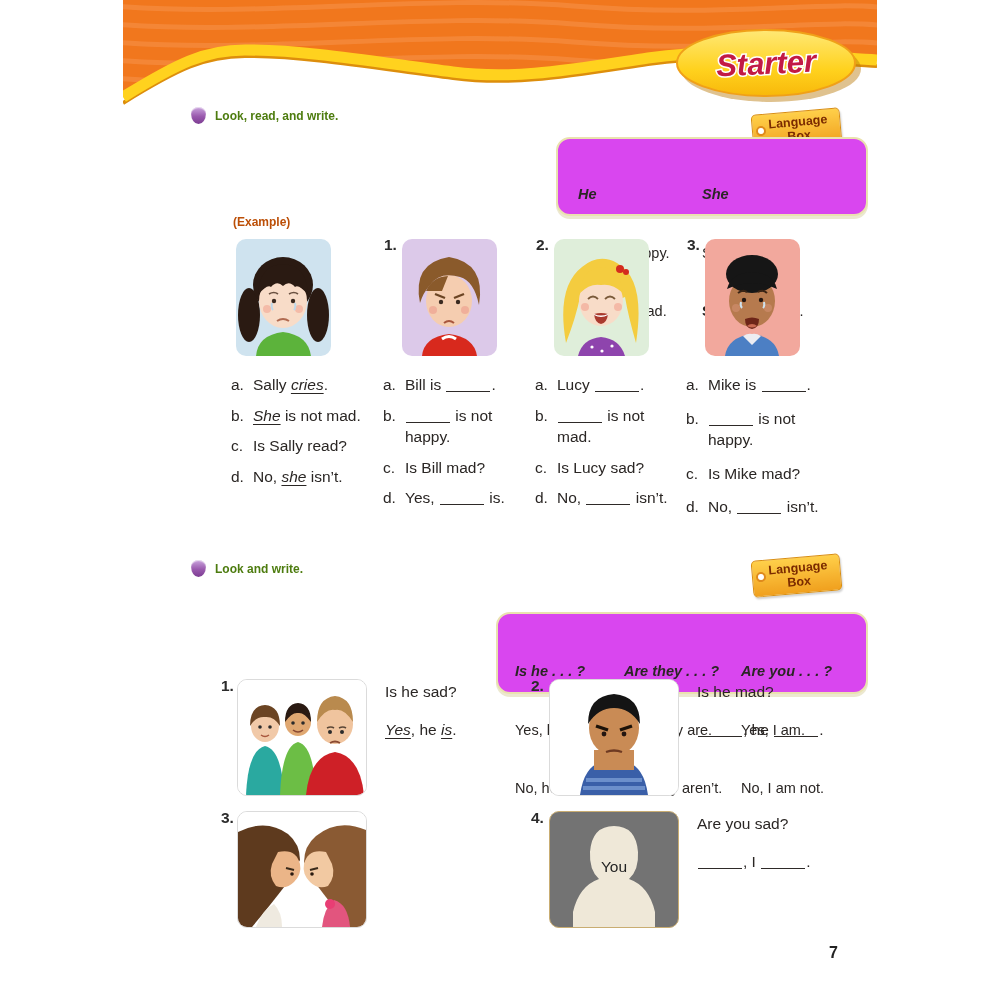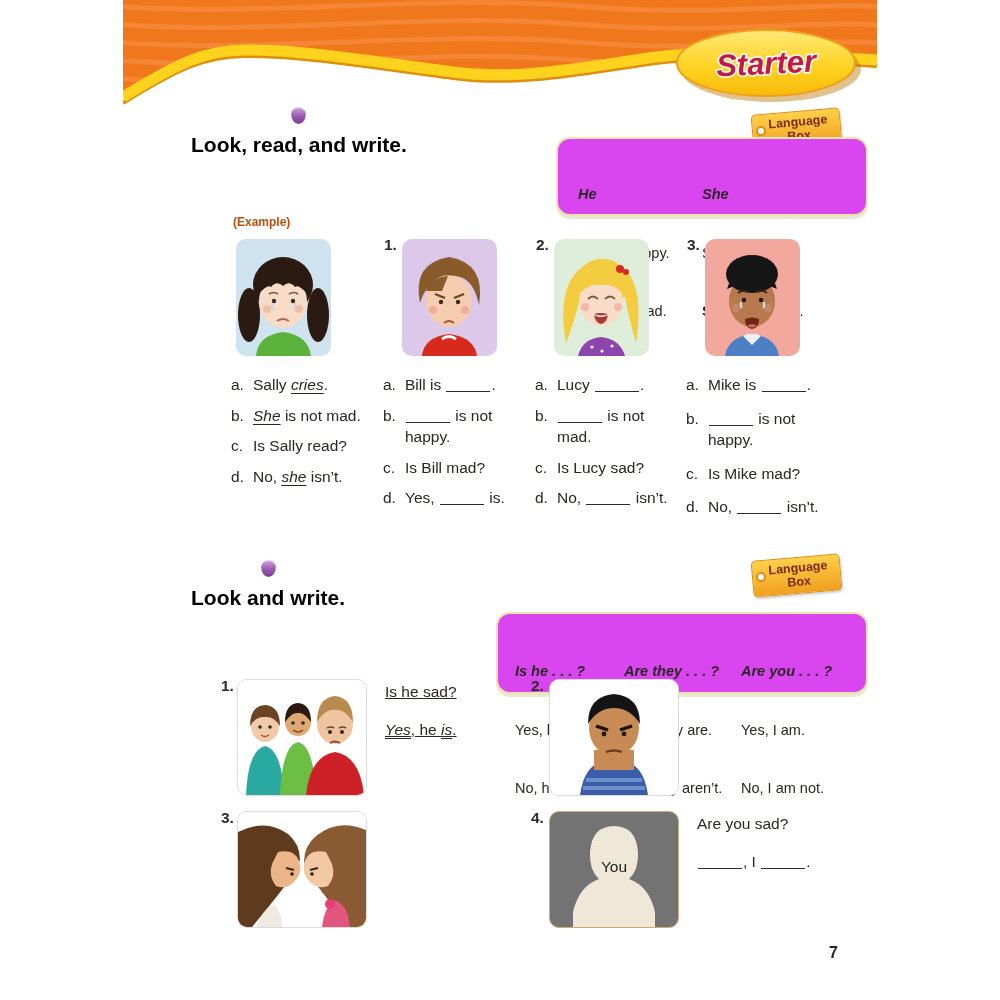--- a/index.html
+++ b/index.html
@@ -1,21 +1,21 @@
 <!DOCTYPE html>
 <html><head>
 <meta charset="utf-8">
 <style>
   html,body{margin:0;padding:0;background:#fff;}
   .page{position:relative;width:1000px;height:1000px;background:#ffffff;
         font-family:"Liberation Sans",sans-serif;color:#2A2624;overflow:hidden;}
   .abs{position:absolute;}
 
   
-  .sec-title{display:flex;align-items:center;gap:9px;font-weight:bold;font-size:21px;color:#000000;flex-direction:column;}
+  .sec-title{display:flex;align-items:center;gap:9px;font-weight:bold;font-size:12px;color:#4d7c0f;}
   .bullet{width:15px;height:17px;flex:none;
           background:linear-gradient(180deg,#CBA6DE 0%,#9A5AAE 55%,#7C3C92 100%);
           border-radius:50% 50% 50% 50% / 38% 38% 62% 62%;
           box-shadow:inset 0 1px 1px rgba(255,255,255,.65);}
 
   
   .lang-box{position:absolute;background:#d946ef;border:2.5px solid #EAE2AF;border-radius:14px;
             box-shadow:0 3px 0 rgba(213,203,150,.45);}
   .lang-tag{position:absolute;background:linear-gradient(180deg,#FFD04A,#F0A01E);
             border:1.5px solid #D98E10;border-radius:5px;color:#7B2B00;font-weight:bold;
@@ -319,40 +319,44 @@
       <ellipse cx="97" cy="44" rx="18" ry="20" fill="#F0C49E"></ellipse>
       <path d="M79,42 Q79,18 97,16 Q115,18 115,42 Q106,28 97,30 Q88,28 79,42 Z" fill="#B98A4E"></path>
       <path d="M68,115 Q72,76 97,72 Q122,76 126,115 Z" fill="#CE2027"></path>
       <path d="M89,48 q4,-2 7,0" stroke="#5a4636" stroke-width="1.6" fill="none"></path>
       <path d="M101,48 q4,-2 7,0" stroke="#5a4636" stroke-width="1.6" fill="none"></path>
       <circle cx="92" cy="52" r="2" fill="#2b2b2b"></circle>
         <circle cx="104" cy="52" r="2" fill="#2b2b2b"></circle>
       <path d="M92,63 q5,-3 10,0" stroke="#8A4A32" stroke-width="1.8" fill="none"></path>
     </svg>
   </div>
-  <div class="exq" style="left:385px;top:681px;width:170px;text-decoration:underline;">
+  <div class="exq" style="left:385px;top:681px;width:170px;">
     <div class="rich"><span class="rt-p">Is he sad?</span></div>
     <div class="rich ans"><span class="rt-iu">Yes</span><span class="rt-p">, he </span><span class="rt-iu">is</span><span class="rt-p">.</span></div>
   </div>
 
   <div class="num" style="left:531px;top:677px;">2.</div>
   <div class="photo" style="left:549px;top:679px;width:128px;height:115px;">
     <svg width="128" height="115" viewBox="0 0 128 115">
       <rect width="128" height="115" fill="#fff"></rect>
       <path d="M30,115 Q34,86 52,82 L64,88 L76,82 Q94,86 98,115 Z" fill="#3A5FA8"></path>
       <path d="M36,100 H92 M33,108 H95" stroke="#6C8FCB" stroke-width="4"></path>
       <rect x="44" y="70" width="40" height="20" fill="#C98B55"></rect>
       <ellipse cx="64" cy="48" rx="25" ry="28" fill="#C98B55"></ellipse>
       <path d="M38,44 Q38,16 64,14 Q90,16 90,44 Q80,28 64,28 Q48,28 38,44 Z" fill="#141414"></path>
       <path d="M46,46 L58,50" stroke="#1c1208" stroke-width="3.4" fill="none"></path>
       <path d="M82,46 L70,50" stroke="#1c1208" stroke-width="3.4" fill="none"></path>
       <circle cx="54" cy="54" r="2.4" fill="#241610"></circle>
       <circle cx="74" cy="54" r="2.4" fill="#241610"></circle>
       <path d="M56,72 Q64,69 72,72" stroke="#6E3A22" stroke-width="2.4" fill="none"></path>
     </svg>
+  </div>
+  <div class="exq" style="left:697px;top:681px;width:180px;">
+    <div class="rich"><span class="rt-p">Is he mad?</span></div>
+    <div class="rich ans"><span class="blank"></span><span class="rt-p">, he </span><span class="blank"></span><span class="rt-p">.</span></div>
   </div>
 
   <div class="num" style="left:221px;top:809px;">3.</div>
   <div class="photo" style="left:237px;top:811px;width:128px;height:115px;">
     <svg width="128" height="115" viewBox="0 0 128 115">
       <rect width="128" height="115" fill="#fff"></rect>
       <path d="M0,20 Q28,6 50,22 Q62,32 62,48 L50,70 Q30,96 14,115 L0,115 Z" fill="#5E3A1E"></path>
       <path d="M128,18 Q100,6 78,24 Q66,34 66,50 L78,72 Q96,96 112,115 L128,115 Z" fill="#8A5A33"></path>
       <path d="M40,40 Q58,36 62,52 Q64,62 56,70 Q48,78 38,74 Q30,64 34,52 Z" fill="#EBB588"></path>
       <path d="M88,40 Q70,36 66,52 Q64,62 72,70 Q80,78 90,74 Q98,64 94,52 Z" fill="#F2C9A2"></path>

